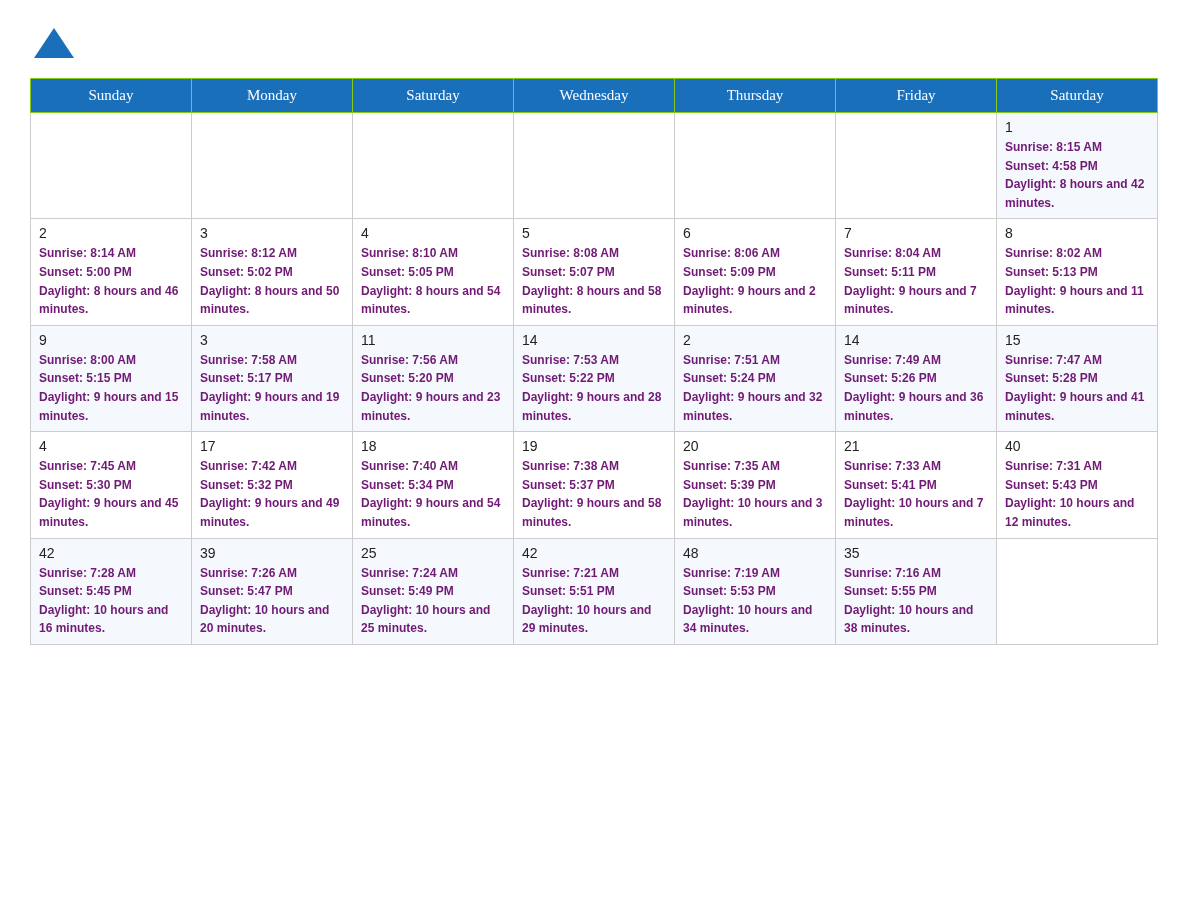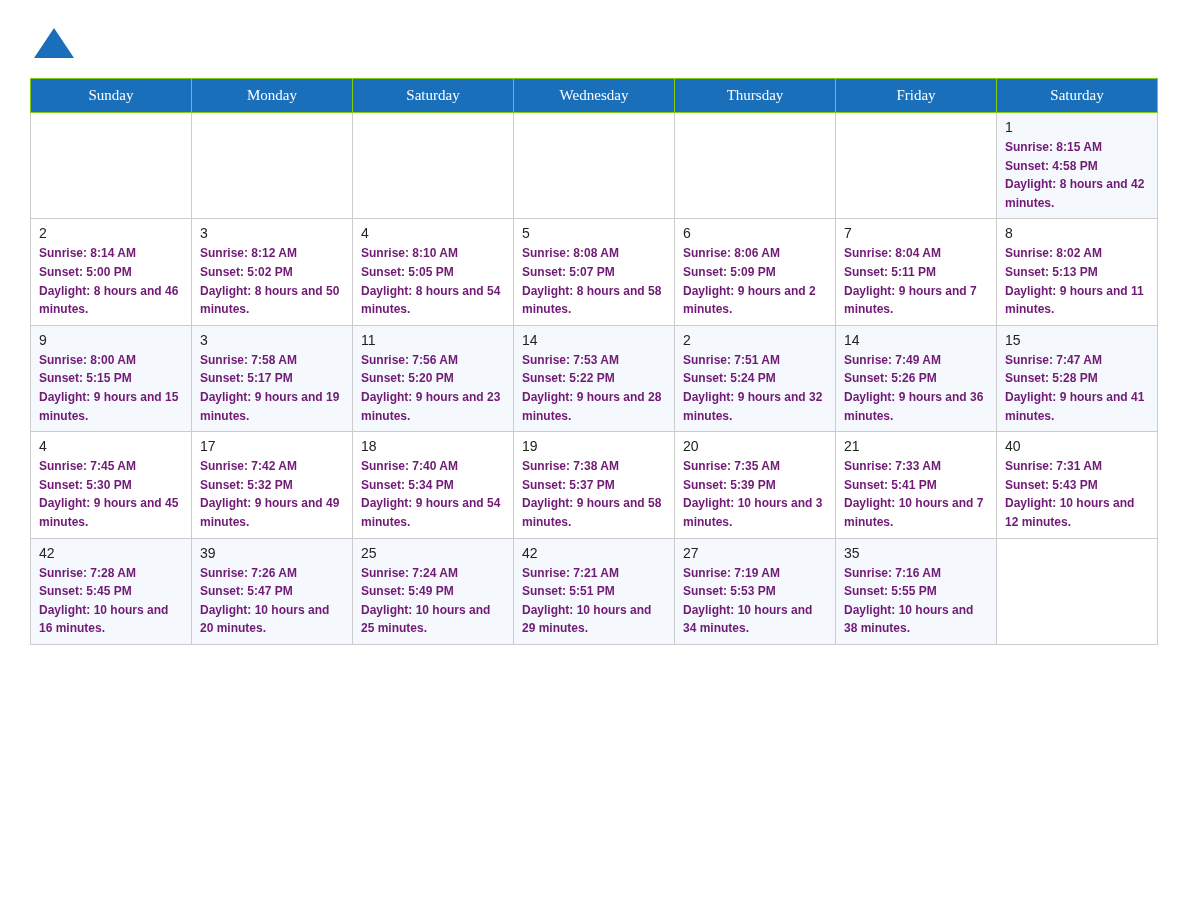--- a/index.html
+++ b/index.html
@@ -256,21 +256,21 @@
         </td>
         <td>
           <span class="day-number">25</span>
           <div class="day-info">Sunrise: 7:24 AM<br>Sunset: 5:49 PM<br>Daylight: 10 hours and 25 minutes.</div>
         </td>
         <td>
           <span class="day-number">42</span>
           <div class="day-info">Sunrise: 7:21 AM<br>Sunset: 5:51 PM<br>Daylight: 10 hours and 29 minutes.</div>
         </td>
         <td>
-          <span class="day-number">27</span>
+          <span class="day-number">48</span>
           <div class="day-info">Sunrise: 7:19 AM<br>Sunset: 5:53 PM<br>Daylight: 10 hours and 34 minutes.</div>
         </td>
         <td>
           <span class="day-number">35</span>
           <div class="day-info">Sunrise: 7:16 AM<br>Sunset: 5:55 PM<br>Daylight: 10 hours and 38 minutes.</div>
         </td>
         <td class="empty-cell"></td>
       </tr>
     </tbody>
 </table>

